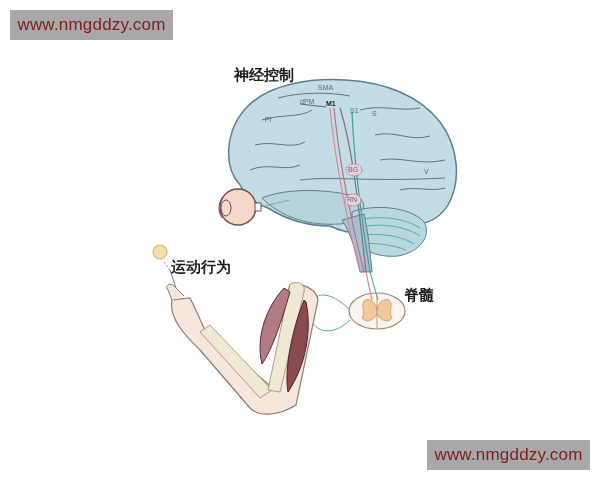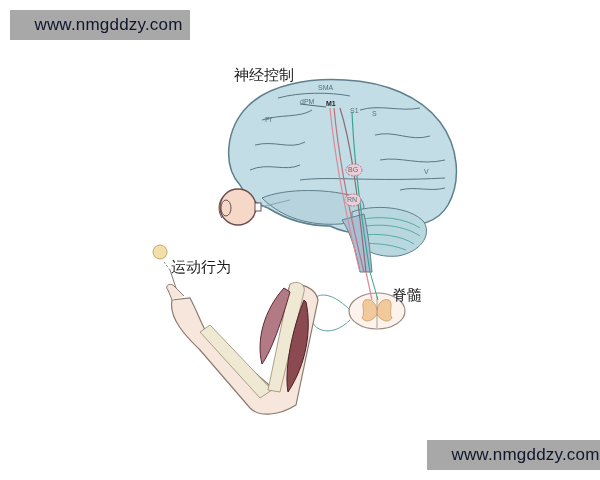--- a/index.html
+++ b/index.html
@@ -1,27 +1,27 @@
 <!DOCTYPE html>
 <html><head>
 <meta charset="utf-8">
 <style>
   html, body { margin:0; padding:0; }
   body { width:600px; height:480px; background:#ffffff; position:relative; overflow:hidden;
          font-family:"DejaVu Sans", sans-serif; }
-  .watermark { position:absolute; background:#a8a8a8; color:#0f172a;
+  .watermark { position:absolute; background:#a8a8a8; color:#7f1d1d;
                font-family:"Liberation Sans", sans-serif; font-size:17px;
-               display:flex; align-items:center; justify-content:center; letter-spacing:0.2px;padding-left:17px; }
+               display:flex; align-items:center; justify-content:center; letter-spacing:0.2px; }
   #wm-top { left:10px; top:10px; width:163px; height:30px; }
   #wm-bottom { left:427px; top:440px; width:163px; height:30px; }
-  .label { position:absolute; font-weight:normal; color:#1c1c1c; font-size:15px;
+  .label { position:absolute; font-weight:bold; color:#1c1c1c; font-size:15px;
            font-family:"DejaVu Sans", sans-serif; white-space:nowrap; }
   #lbl-neural { left:234px; top:66px; }
   #lbl-motor { left:171px; top:258px; }
-  #lbl-spine { left:392px; top:286px; }
+  #lbl-spine { left:404px; top:286px; }
   .small { position:absolute; font-size:7px; color:#55707a; font-family:"Liberation Sans", sans-serif; }
   svg.art { position:absolute; left:0; top:0; }
 </style>
 </head>
 <body>
 
 <div class="watermark" id="wm-top">www.nmgddzy.com</div>
 <div class="watermark" id="wm-bottom">www.nmgddzy.com</div>
 
 <svg class="art" width="600" height="480" viewBox="0 0 600 480">

